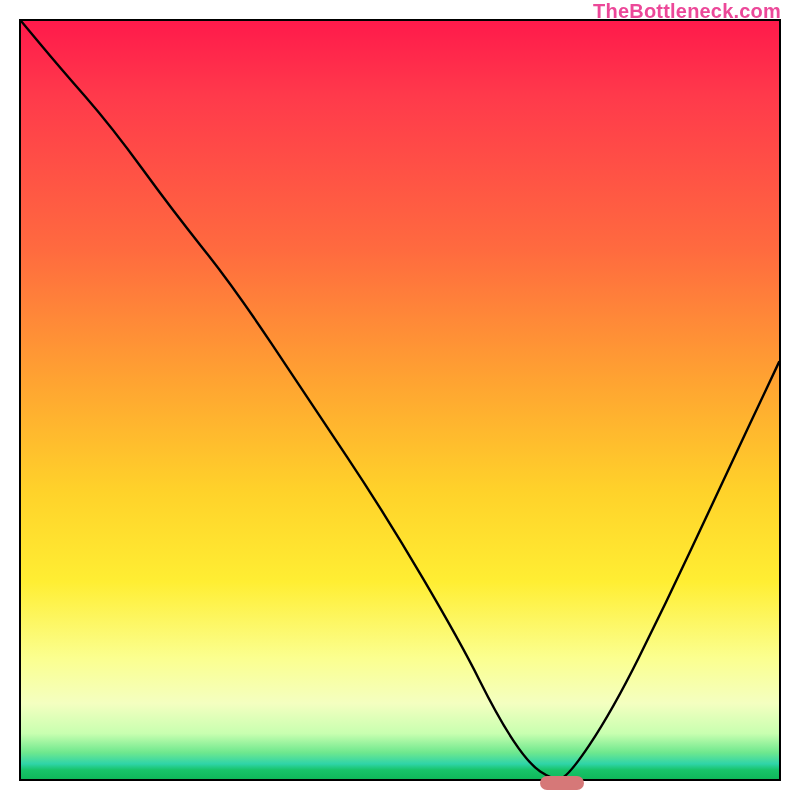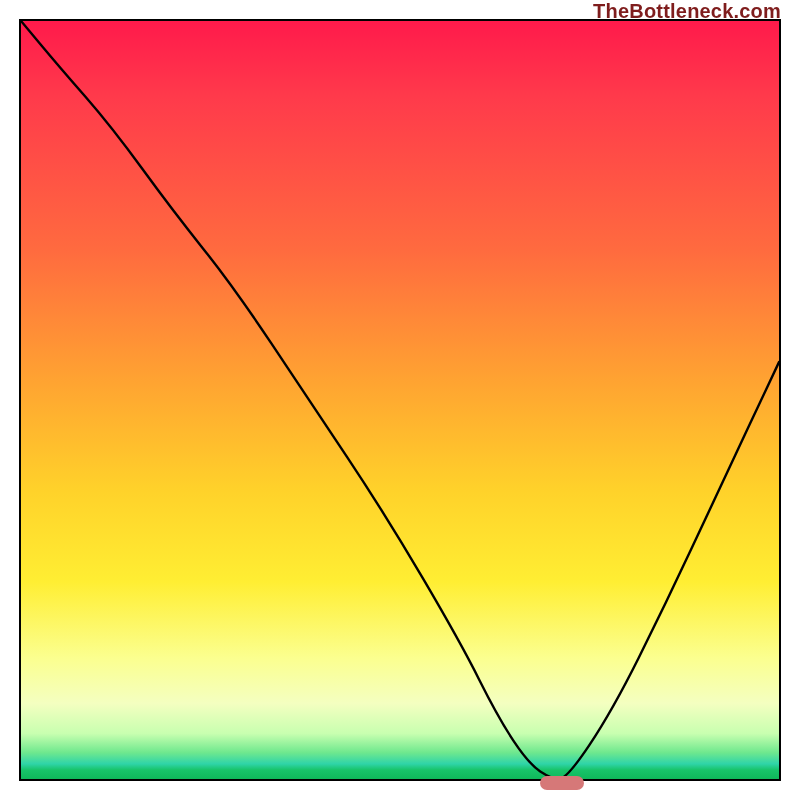--- a/index.html
+++ b/index.html
@@ -51,21 +51,21 @@
     inset: 0;
     width: 100%;
     height: 100%;
   }
   .watermark {
     position: absolute;
     top: 0px;
     right: 19px;
     font-size: 20px;
     font-weight: 600;
-    color: #7f1d1d;
+    color: #ec4899;
     letter-spacing: 0.2px;
   }
   .marker {
     position: absolute;
     width: 44px;
     height: 14px;
     border-radius: 8px;
     background: #d67878;
     transform: translate(-50%, -50%);
   }

